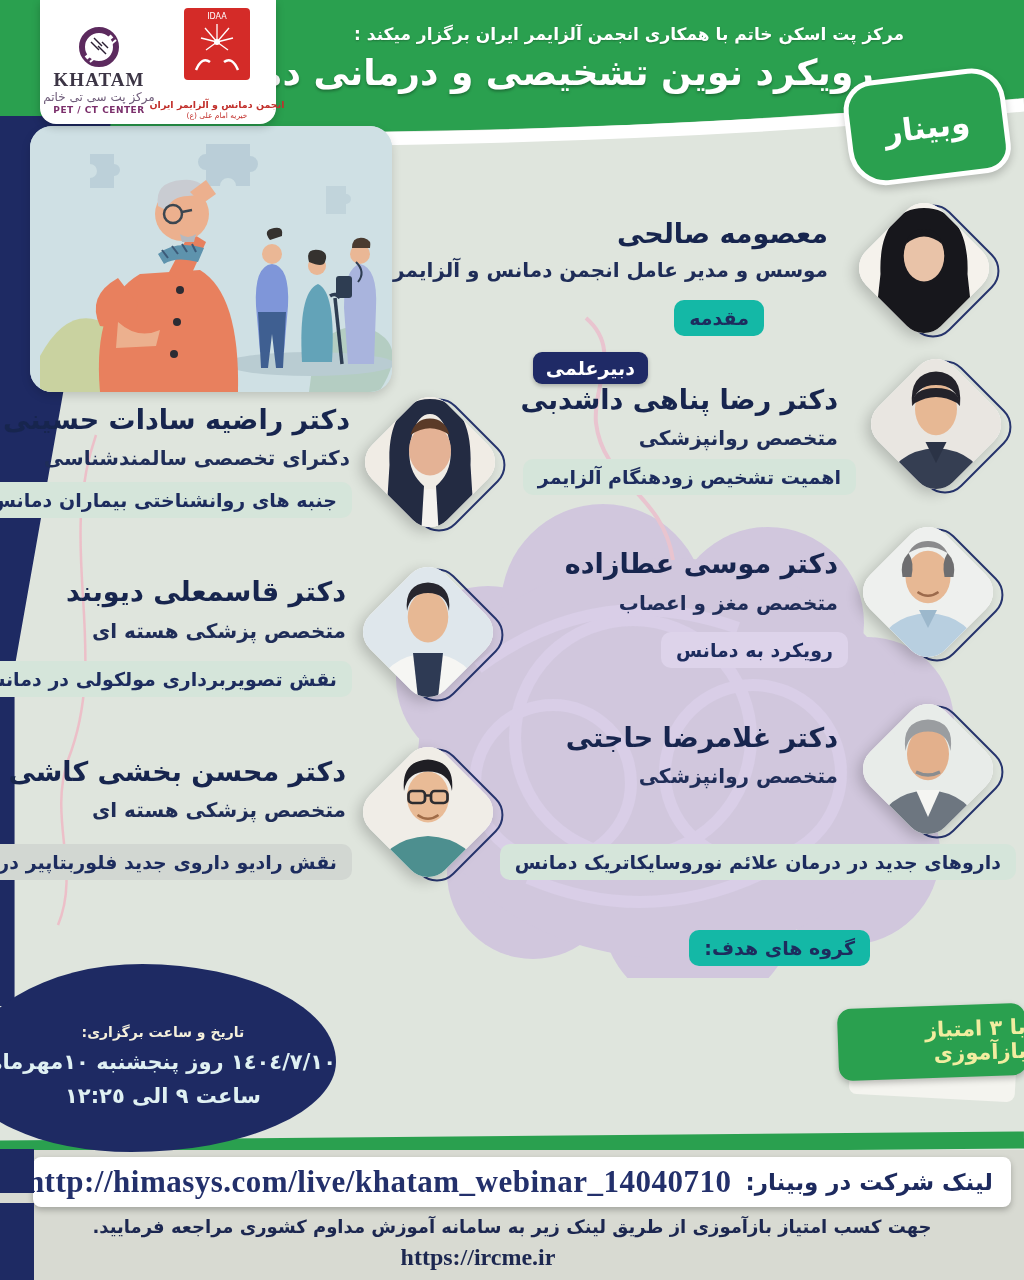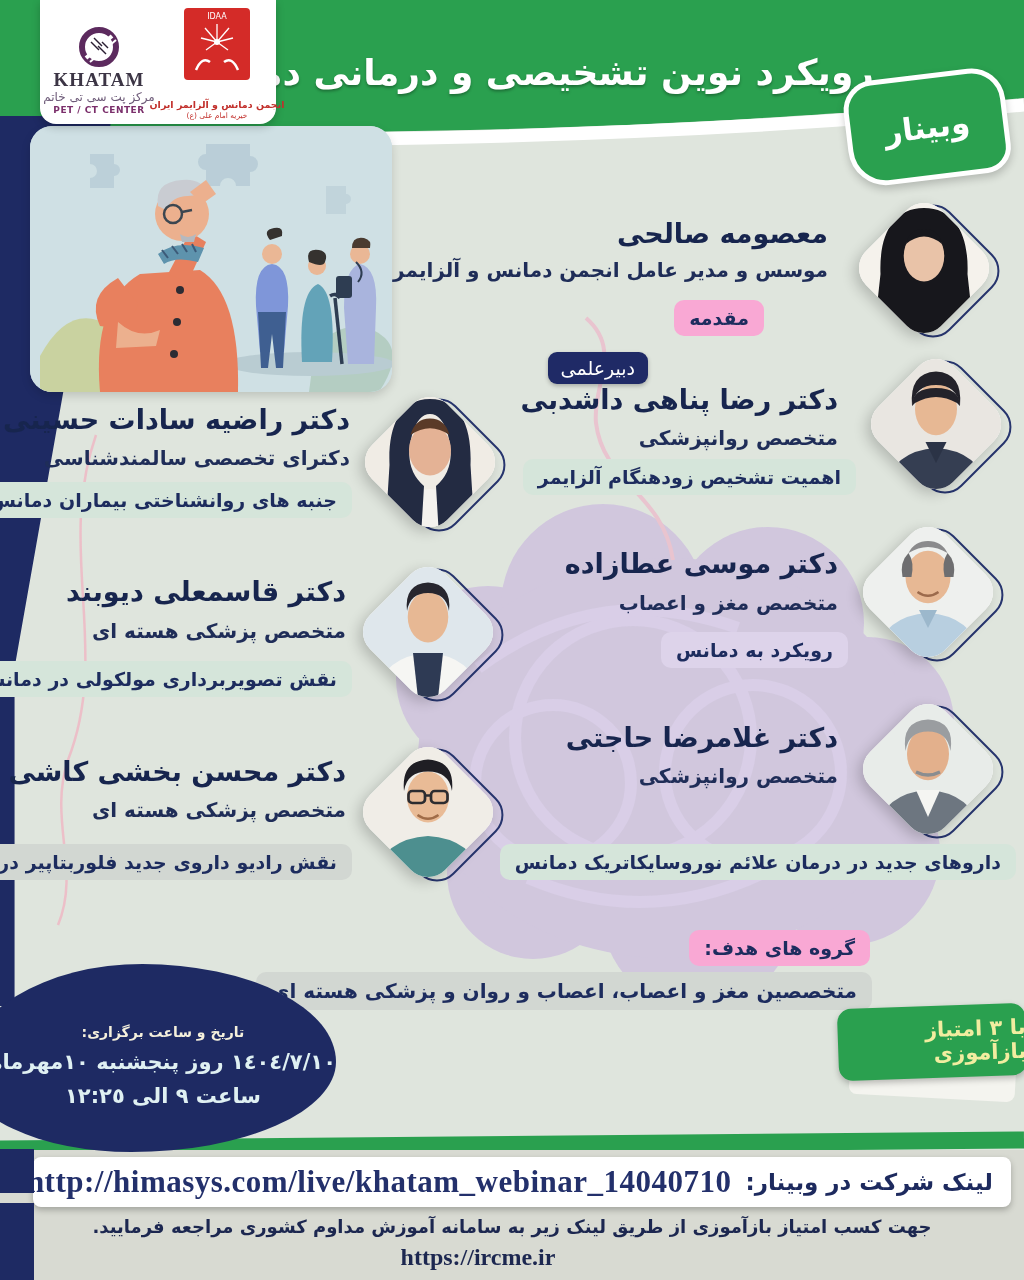--- a/index.html
+++ b/index.html
@@ -32,24 +32,24 @@
   .illu{left:30px;top:126px;width:362px;height:266px;border-radius:22px;overflow:hidden;z-index:3;
         box-shadow:0 4px 10px rgba(0,0,0,.15);background:#cfe0e4;}
   
   .brain{left:368px;top:288px;z-index:1;}
   .pink-squiggle{left:36px;top:430px;z-index:1;}
   
   .name{font-weight:bold;color:#17254e;font-size:27px;white-space:nowrap;z-index:5;text-align:right;}
   .sub{font-weight:bold;color:#1f2d58;font-size:20px;white-space:nowrap;z-index:5;text-align:right;}
   .pill{font-weight:bold;color:#1d2c5e;font-size:19px;border-radius:10px;padding:7px 15px;white-space:nowrap;z-index:5;}
   .pill.green{background:#d5e5da;}
-  .pill.tan{background:#f9a8d4;}
+  .pill.tan{background:#14b8a6;}
   .pill.purple{background:#ddd3ea;}
   .pill.gray{background:#d2d7d2;}
-  .rolebadge{background:#1f2a66;color:#fff;font-weight:normal;font-size:19px;border-radius:9px;padding:5px 13px;
+  .rolebadge{background:#1f2a66;color:#fff;font-weight:bold;font-size:19px;border-radius:9px;padding:5px 13px;
      z-index:6;white-space:nowrap;box-shadow:0 2px 4px rgba(0,0,0,.25);}
   .dia-wrap{width:150px;height:150px;z-index:4;}
   .dia-outline{position:absolute;left:30px;top:24px;width:104px;height:104px;transform:rotate(45deg);
      border-radius:24px;border:2.5px solid #27356e;}
   .diamond{position:absolute;left:22px;top:22px;width:106px;height:106px;transform:rotate(45deg);
      border-radius:24px;overflow:hidden;background:#fff;box-shadow:0 6px 14px rgba(0,0,0,.2);}
   .diamond svg{position:absolute;left:-22px;top:-22px;transform:rotate(-45deg);}
   
   .credit-slip{left:850px;top:1040px;width:166px;height:58px;background:#f4f4ef;border-radius:8px;transform:rotate(3deg);z-index:4;}
   .credit-badge{left:838px;top:1006px;width:188px;height:72px;background:#2aa04f;border-radius:14px;transform:rotate(-2deg);
@@ -77,20 +77,21 @@
 </style>
 </head>
 <body>
 
 <div id="poster">
 
   <svg class="abs hdr-svg" width="1024" height="170">
     <path d="M0,0 H1024 V98 C880,112 700,124 470,130 C300,134 120,133 0,120 Z" fill="#2aa04f"></path>
     <path d="M0,127 C120,140 300,141 470,137 C700,131 880,119 1024,105" stroke="#ffffff" stroke-width="13" fill="none"></path>
   </svg>
+  <div class="abs fa hdr-intro">مرکز پت اسکن خاتم با همکاری انجمن آلزایمر ایران  برگزار میکند :</div>
   <div class="abs fa hdr-title">رویکرد نوین تشخیصی و درمانی دمانس</div>
   <div class="abs fa webinar-badge">وبینار</div>
 
   <div class="abs logo-box">
     <div class="khatam-col">
       <svg width="46" height="46" viewBox="0 0 46 46">
         <circle cx="23" cy="23" r="17" fill="none" stroke="#5c2a5e" stroke-width="6"></circle>
         <line x1="10" y1="34" x2="36" y2="12" stroke="#ffffff" stroke-width="4"></line>
         <line x1="14" y1="38" x2="40" y2="16" stroke="#ffffff" stroke-width="2"></line>
         <g stroke="#2a1f33" stroke-width="1.4">
@@ -332,21 +333,20 @@
       <line x1="48" y1="39" x2="52" y2="39" stroke="#2c2c30" stroke-width="1.8"></line>
       <path d="M43,52 q7,5 14,0" stroke="#a06c48" stroke-width="1.6" fill="none"></path>
     </svg>
       </div>
   </div>
   <div class="abs fa name" style="right:678px;top:756px;">دکتر محسن بخشی کاشی</div>
   <div class="abs fa sub" style="right:678px;top:798px;">متخصص پزشکی هسته ای</div>
   <div class="abs fa pill gray" style="right:672px;top:844px;">نقش رادیو داروی جدید فلوربتاپیر در آلزایمر</div>
 
   <div class="abs fa pill tan" style="right:154px;top:930px;">گروه های هدف:</div>
-  <div class="abs fa pill gray" style="right:152px;top:972px;font-size:20px;">متخصصین مغز و اعصاب، اعصاب و روان و پزشکی هسته ای</div>
 
   <div class="abs credit-slip"></div>
   <div class="abs fa credit-badge">با ٣ امتیاز بازآموزی</div>
 
   <div class="abs sched">
     <div class="fa l1">تاریخ و ساعت برگزاری:</div>
     <div class="fa l2">١٤٠٤/٧/١٠ روز پنجشنبه ١٠مهرماه</div>
     <div class="fa l3">ساعت ٩ الی ١٢:٢٥</div>
   </div>
 

